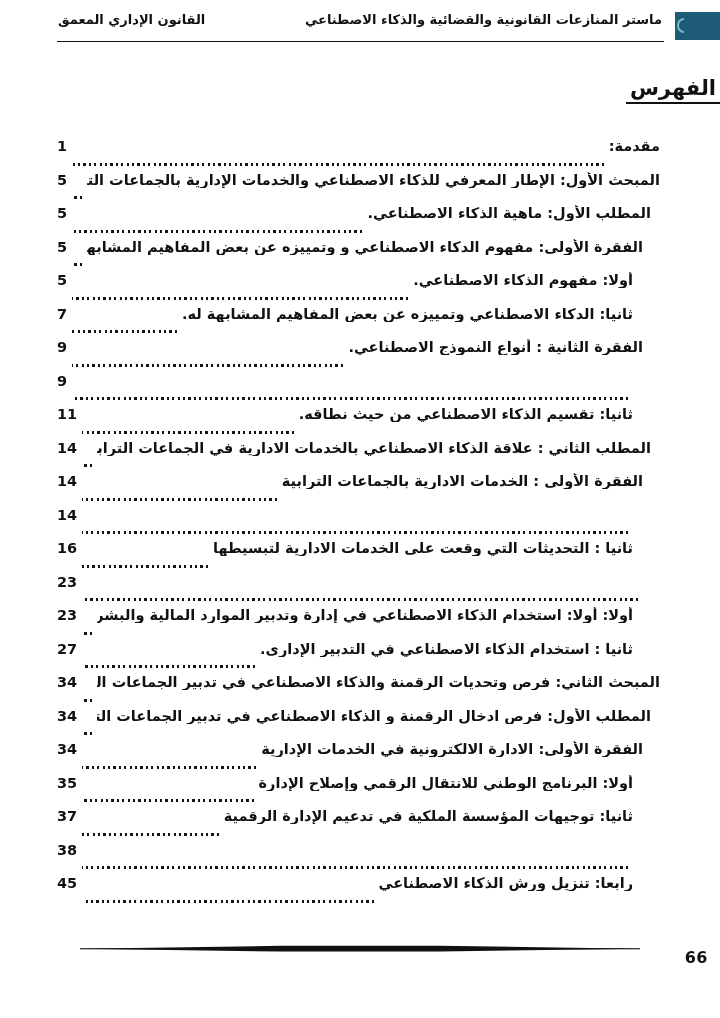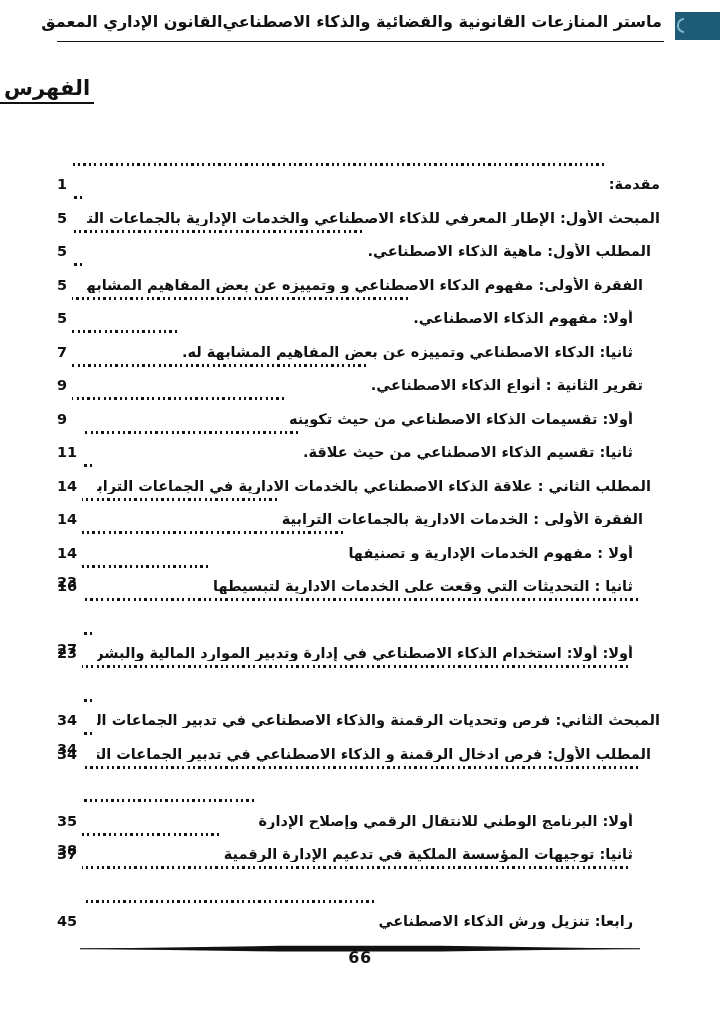--- a/index.html
+++ b/index.html
@@ -11,73 +11,73 @@
     overflow: hidden;
   }
   .page { position: relative; width: 720px; height: 1018px; direction: rtl; }
 
   
   .header {
     position: absolute; top: 12px; right: 58px; left: 58px;
     display: flex; justify-content: space-between; align-items: baseline;
   }
   .header-title {
-    font-weight: bold; font-size: 16px; white-space: nowrap;
+    font-weight: bold; font-size: 13px; white-space: nowrap;
   }
   .header-rule {
     position: absolute; top: 41px; right: 56px; left: 57px;
     border: 0; border-top: 1.6px solid #151515; height: 0;
   }
   .corner-accent {
     position: absolute; top: 12px; right: -4px;
     width: 49px; height: 28px;
     background: #1d5b77;
   }
   .corner-accent-glyph {
     position: absolute; top: 6px; right: 40px;
     width: 7px; height: 15px;
     border: 2px solid #7fb6ca; border-right: none;
     border-radius: 7px 0 0 7px;
   }
 
   
-  .page-title-wrap { position: absolute; top: 76px; left: 0; right: 0; text-align: left; }
+  .page-title-wrap { position: absolute; top: 76px; left: 0; right: 0; text-align: right; }
   .page-title {
     display: inline-block;
     font-size: 21px; font-weight: bold;
     border-bottom: 2.6px solid #111;
     padding: 0 4px 2px 4px;
   }
 
   
   .toc {
     position: absolute; top: 138px; right: 60px; left: 57px;
   }
   .toc-row {
     display: flex; align-items: baseline;
     height: 33.5px;
     font-weight: bold; font-size: 14.5px;
   }
-  .toc-label { white-space: nowrap; flex: 0 1 auto; overflow: hidden; margin-top: 38px; }
+  .toc-label { white-space: nowrap; flex: 0 1 auto; overflow: hidden; }
   .toc-dots {
     flex: 1 1 10px; min-width: 10px;
     height: 3px;
     margin: 0 5px;
     align-self: flex-end; margin-bottom: 6px;
     background-image: repeating-linear-gradient(to left, #141414 0px, #141414 2.2px, transparent 2.2px, transparent 5.4px);
   }
   .toc-page { flex: 0 0 auto; font-size: 14.5px; font-weight: bold; }
   .level-0 { padding-right: 0; }
   .level-1 { padding-right: 9px; }
   .level-2 { padding-right: 17px; }
   .level-3 { padding-right: 27px; }
 
   
   .footer-divider-wrap { position: absolute; top: 938px; left: 0; right: 0; text-align: center; }
-  .footer-page-wrap { position: absolute; top: 948px; left: 0; right: 0; text-align: center; }
+  .footer-page-wrap { position: absolute; top: 948px; left: 0; right: 12px; text-align: right; }
   .footer-page { font-size: 16px; font-weight: bold; letter-spacing: 0.5px; }
 </style>
 </head>
 <body>
 
 <div class="page">
 
   <div class="corner-accent">
     <span class="corner-accent-glyph"></span>
   </div>
@@ -117,78 +117,78 @@
     <span class="toc-label">أولا: مفهوم الذكاء الاصطناعي.</span>
     <span class="toc-dots"></span>
     <span class="toc-page">5</span>
   </div>
       <div class="toc-row level-3">
     <span class="toc-label">ثانيا: الدكاء الاصطناعي وتمييزه عن بعض المفاهيم المشابهة له.</span>
     <span class="toc-dots"></span>
     <span class="toc-page">7</span>
   </div>
       <div class="toc-row level-2">
-    <span class="toc-label">تقرير الثانية : أنواع الذكاء الاصطناعي.</span>
+    <span class="toc-label">الفقرة الثانية : أنواع النموذج الاصطناعي.</span>
     <span class="toc-dots"></span>
     <span class="toc-page">9</span>
   </div>
       <div class="toc-row level-3">
-    <span class="toc-label">أولا: تقسيمات الذكاء الاصطناعي من حيث تكوينه</span>
     <span class="toc-dots"></span>
     <span class="toc-page">9</span>
   </div>
       <div class="toc-row level-3">
-    <span class="toc-label">ثانيا: تقسيم الذكاء الاصطناعي من حيث علاقة.</span>
+    <span class="toc-label">ثانيا: تقسيم الذكاء الاصطناعي من حيث نطاقه.</span>
     <span class="toc-dots"></span>
     <span class="toc-page">11</span>
   </div>
       <div class="toc-row level-1">
     <span class="toc-label">المطلب الثاني : علاقة الذكاء الاصطناعي بالخدمات الادارية في الجماعات الترابية</span>
     <span class="toc-dots"></span>
     <span class="toc-page">14</span>
   </div>
       <div class="toc-row level-2">
     <span class="toc-label">الفقرة الأولى : الخدمات الادارية بالجماعات الترابية</span>
     <span class="toc-dots"></span>
     <span class="toc-page">14</span>
   </div>
       <div class="toc-row level-3">
-    <span class="toc-label">أولا : مفهوم الخدمات الإدارية و تصنيفها</span>
     <span class="toc-dots"></span>
     <span class="toc-page">14</span>
   </div>
       <div class="toc-row level-3">
     <span class="toc-label">ثانيا : التحديثات التي وقعت على الخدمات الادارية لتبسيطها</span>
     <span class="toc-dots"></span>
     <span class="toc-page">16</span>
   </div>
       <div class="toc-row level-2">
     <span class="toc-dots"></span>
     <span class="toc-page">23</span>
   </div>
       <div class="toc-row level-3">
     <span class="toc-label">أولا: أولا: استخدام الذكاء الاصطناعي في إدارة وتدبير الموارد المالية والبشرية.</span>
     <span class="toc-dots"></span>
     <span class="toc-page">23</span>
   </div>
       <div class="toc-row level-3">
+    <span class="toc-label">ثانيا : استخدام الذكاء الاصطناعي في التدبير الإداري.</span>
     <span class="toc-dots"></span>
     <span class="toc-page">27</span>
   </div>
       <div class="toc-row level-0">
     <span class="toc-label">المبحث الثاني: فرص وتحديات الرقمنة والذكاء الاصطناعي في تدبير الجماعات الترابية</span>
     <span class="toc-dots"></span>
     <span class="toc-page">34</span>
   </div>
       <div class="toc-row level-1">
     <span class="toc-label">المطلب الأول: فرص ادخال الرقمنة و الذكاء الاصطناعي في تدبير الجماعات الترابية</span>
     <span class="toc-dots"></span>
     <span class="toc-page">34</span>
   </div>
       <div class="toc-row level-2">
+    <span class="toc-label">الفقرة الأولى: الادارة الالكترونية في الخدمات الإدارية</span>
     <span class="toc-dots"></span>
     <span class="toc-page">34</span>
   </div>
       <div class="toc-row level-3">
     <span class="toc-label">أولا: البرنامج الوطني للانتقال الرقمي وإصلاح الإدارة</span>
     <span class="toc-dots"></span>
     <span class="toc-page">35</span>
   </div>
       <div class="toc-row level-3">
     <span class="toc-label">ثانيا: توجيهات المؤسسة الملكية في تدعيم الإدارة الرقمية</span>

